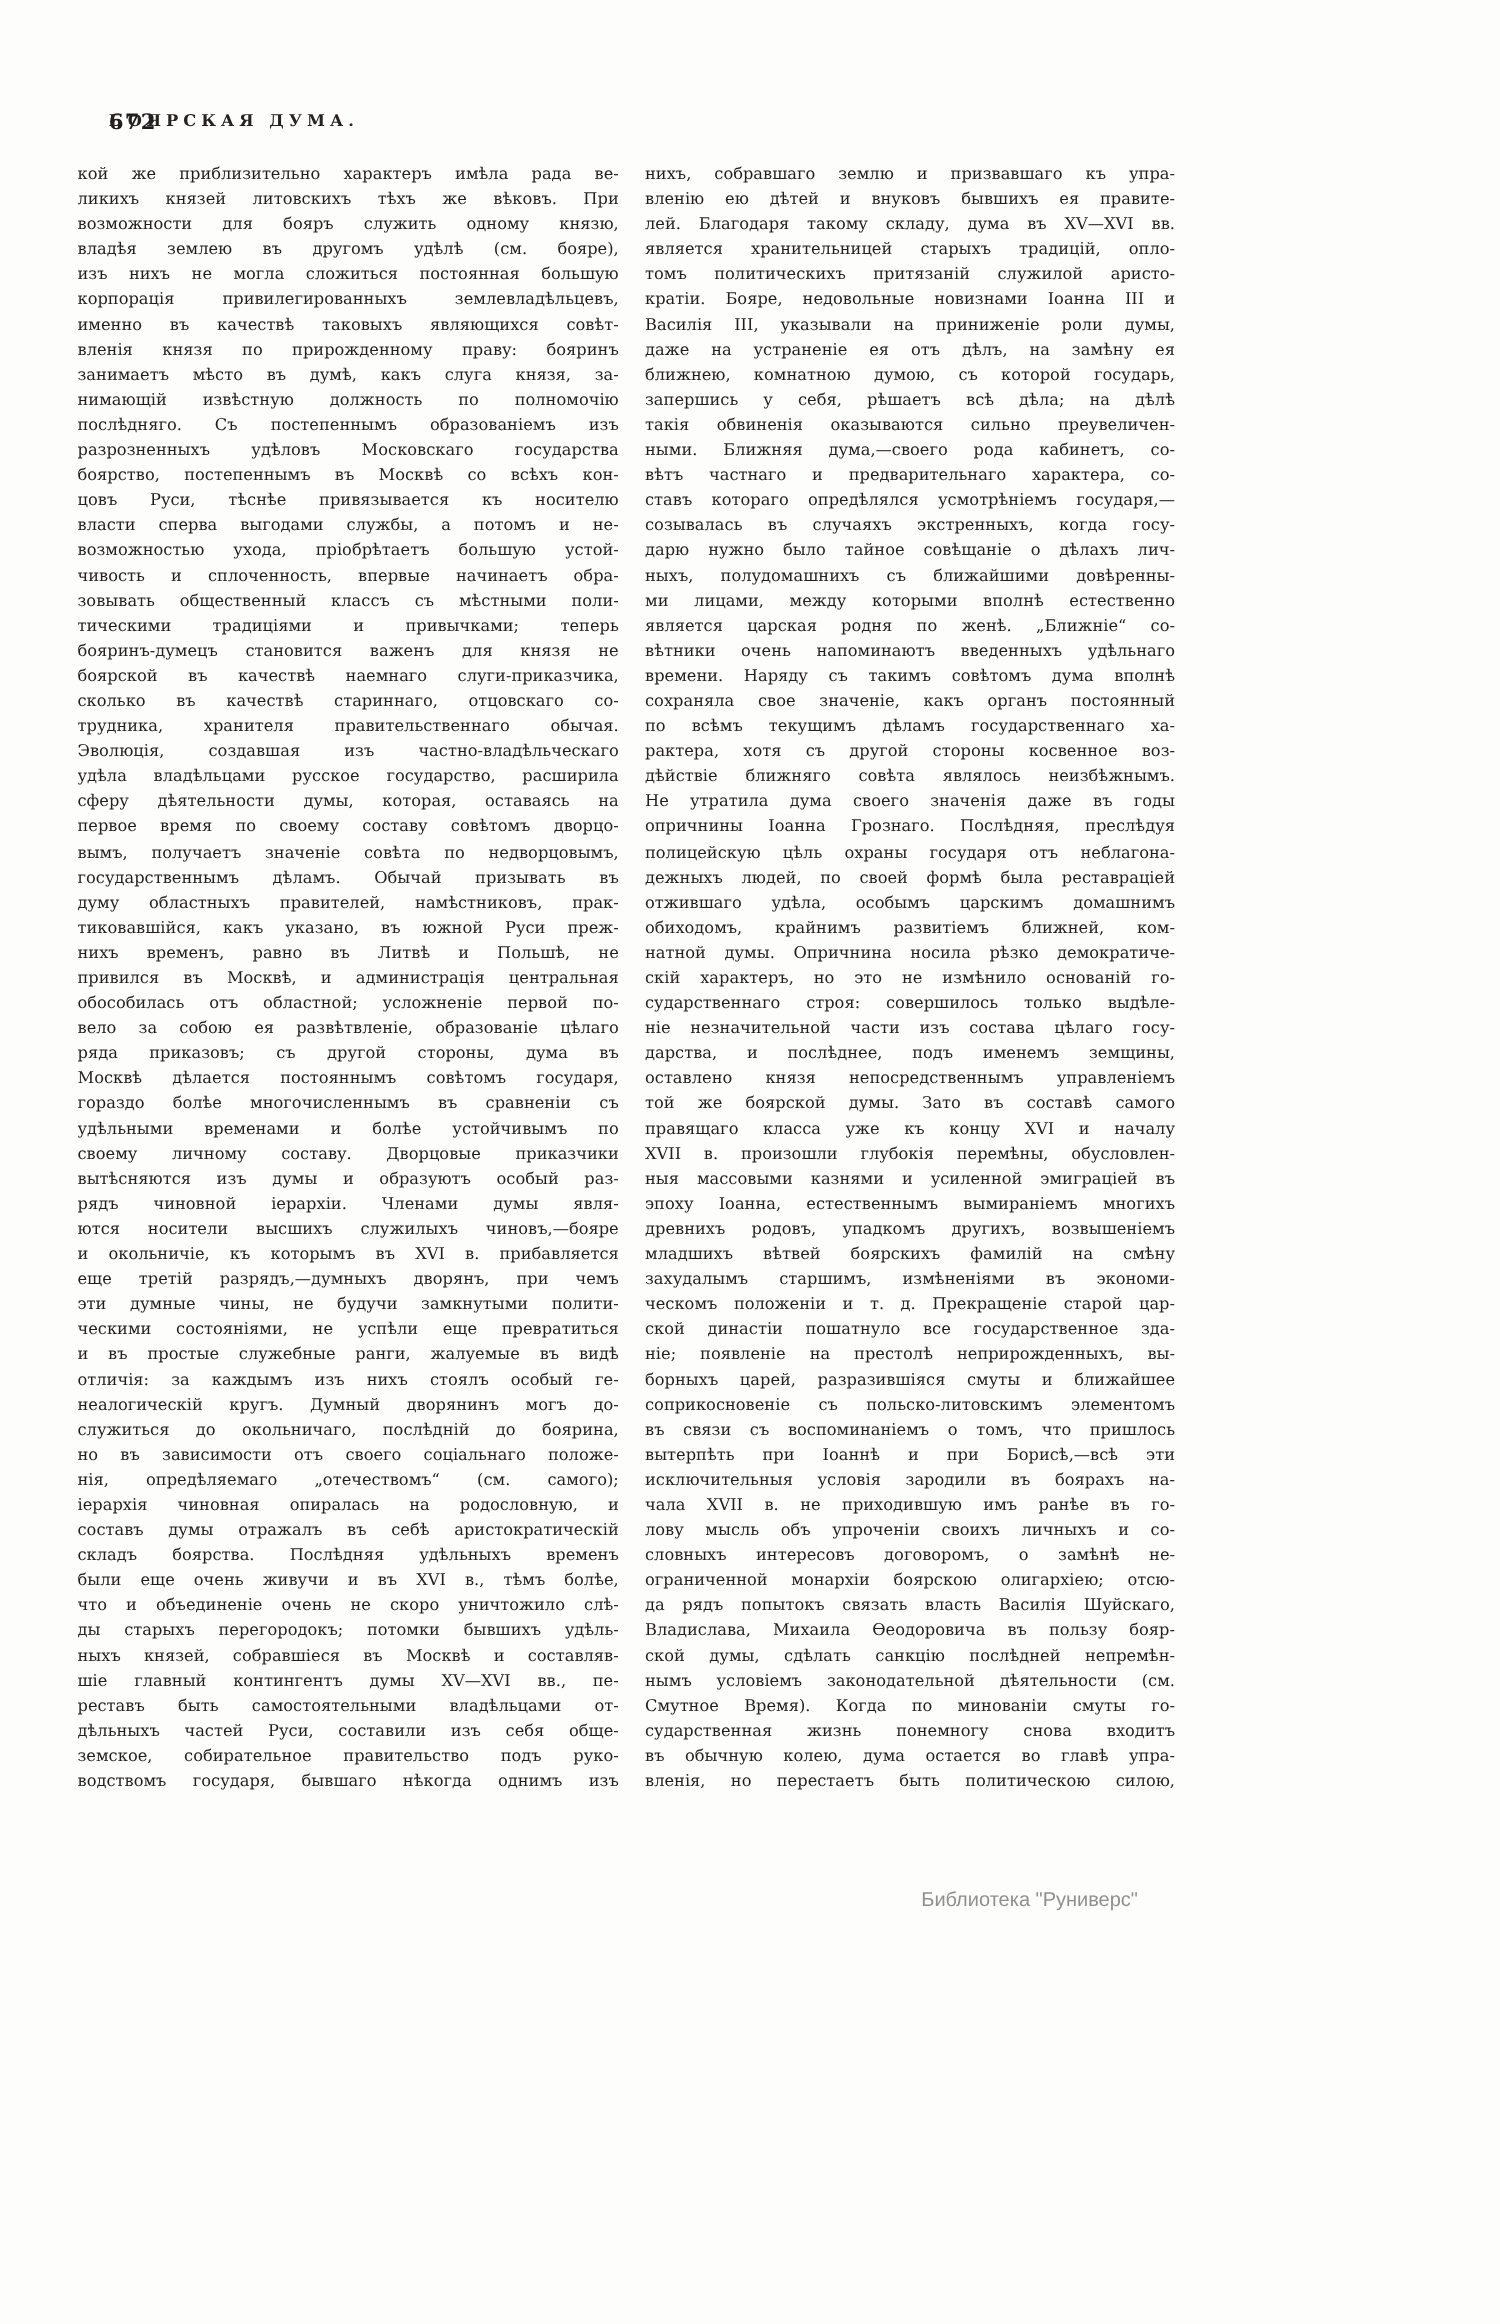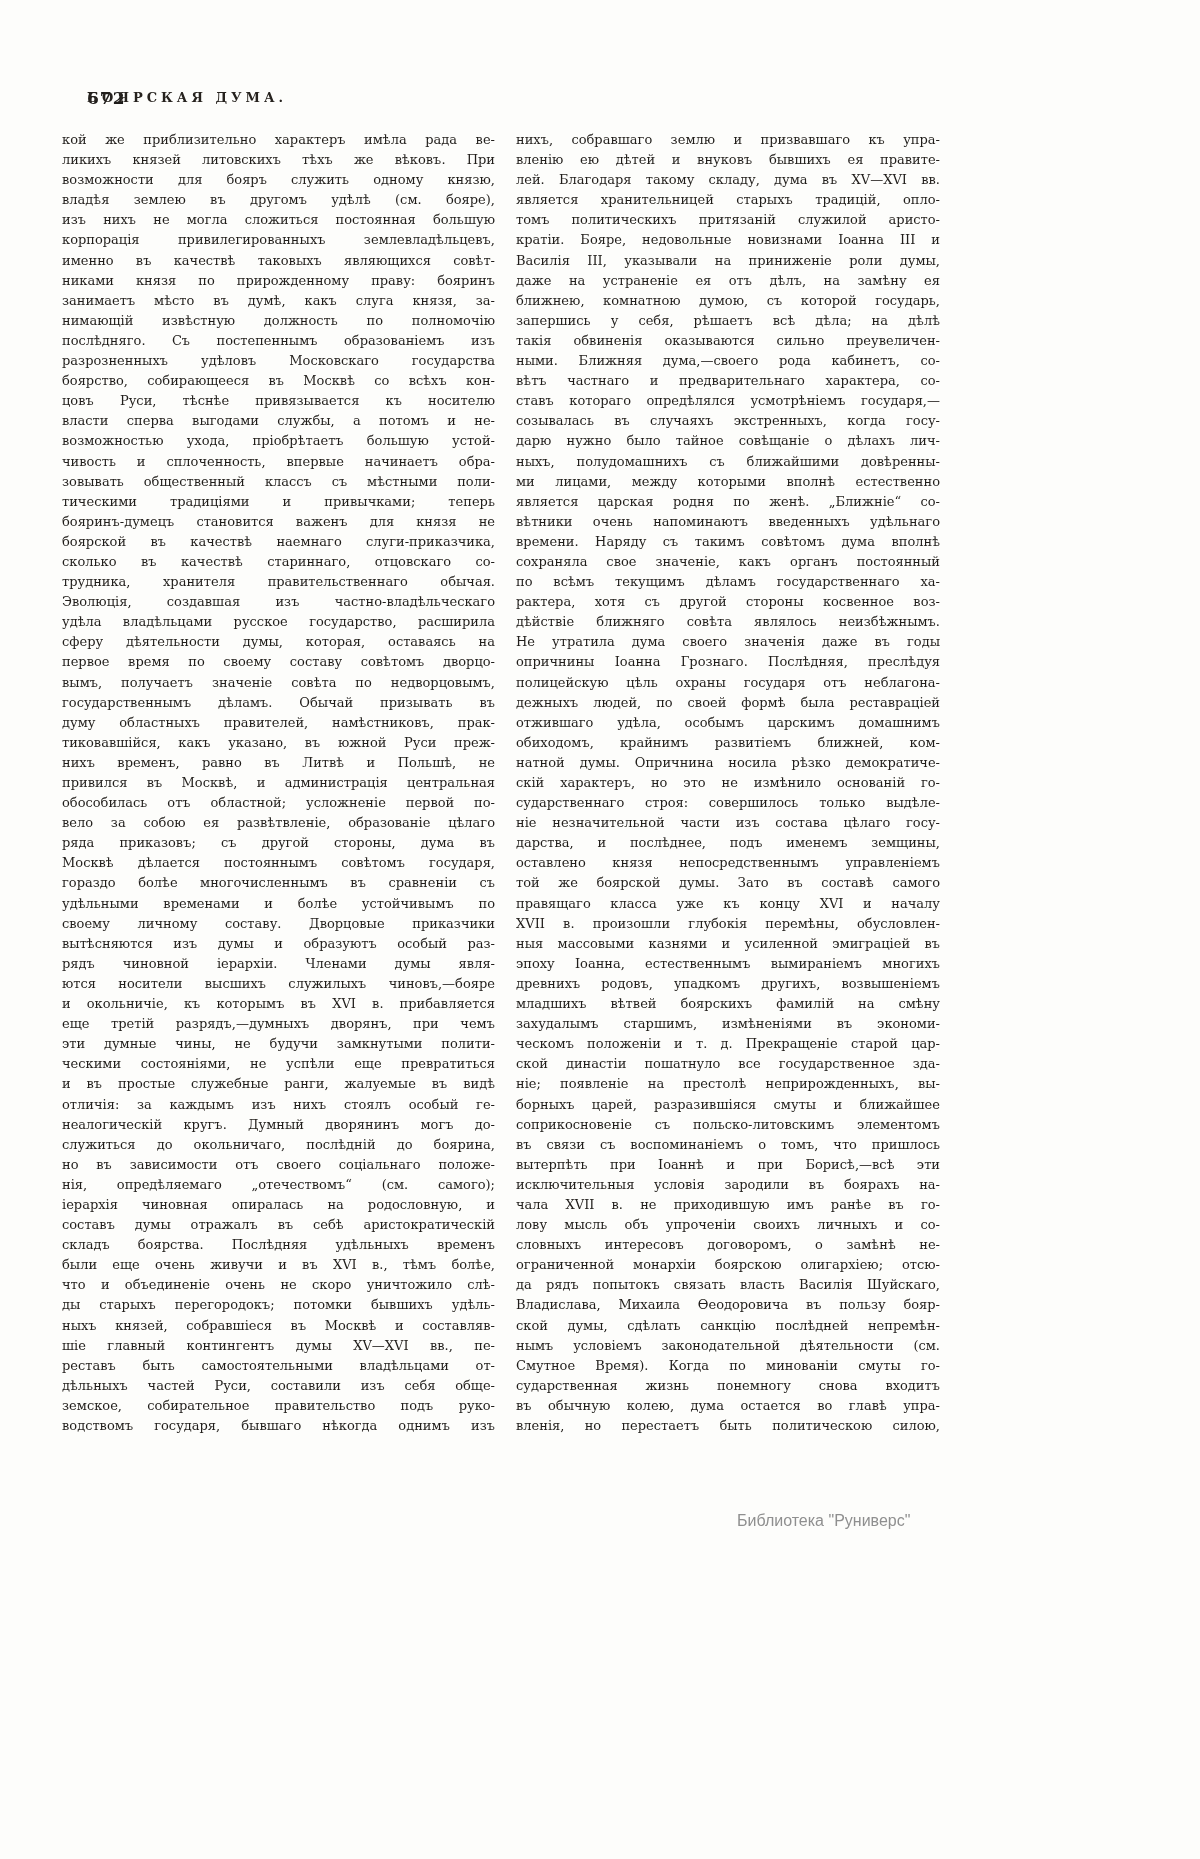--- a/index.html
+++ b/index.html
@@ -86,26 +86,26 @@
 
   <div class="columns">
     <div class="col left">
         <div class="line">кой же приблизительно характеръ имѣла рада ве-</div>
         <div class="line">ликихъ князей литовскихъ тѣхъ же вѣковъ. При</div>
         <div class="line">возможности для бояръ служить одному князю,</div>
         <div class="line">владѣя землею въ другомъ удѣлѣ (см. бояре),</div>
         <div class="line">изъ нихъ не могла сложиться постоянная большую</div>
         <div class="line">корпорація привилегированныхъ землевладѣльцевъ,</div>
         <div class="line">именно въ качествѣ таковыхъ являющихся совѣт-</div>
-        <div class="line">никами князя по прирожденному праву: бояринъ</div>
+        <div class="line">вленія князя по прирожденному праву: бояринъ</div>
         <div class="line">занимаетъ мѣсто въ думѣ, какъ слуга князя, за-</div>
         <div class="line">нимающій извѣстную должность по полномочію</div>
         <div class="line">послѣдняго. Съ постепеннымъ образованіемъ изъ</div>
         <div class="line">разрозненныхъ удѣловъ Московскаго государства</div>
-        <div class="line">боярство, собирающееся въ Москвѣ со всѣхъ кон-</div>
+        <div class="line">боярство, постепеннымъ въ Москвѣ со всѣхъ кон-</div>
         <div class="line">цовъ Руси, тѣснѣе привязывается къ носителю</div>
         <div class="line">власти сперва выгодами службы, а потомъ и не-</div>
         <div class="line">возможностью ухода, пріобрѣтаетъ большую устой-</div>
         <div class="line">чивость и сплоченность, впервые начинаетъ обра-</div>
         <div class="line">зовывать общественный классъ съ мѣстными поли-</div>
         <div class="line">тическими традиціями и привычками; теперь</div>
         <div class="line">бояринъ-думецъ становится важенъ для князя не</div>
         <div class="line">боярской въ качествѣ наемнаго слуги-приказчика,</div>
         <div class="line">сколько въ качествѣ стариннаго, отцовскаго со-</div>
         <div class="line">трудника, хранителя правительственнаго обычая.</div>

